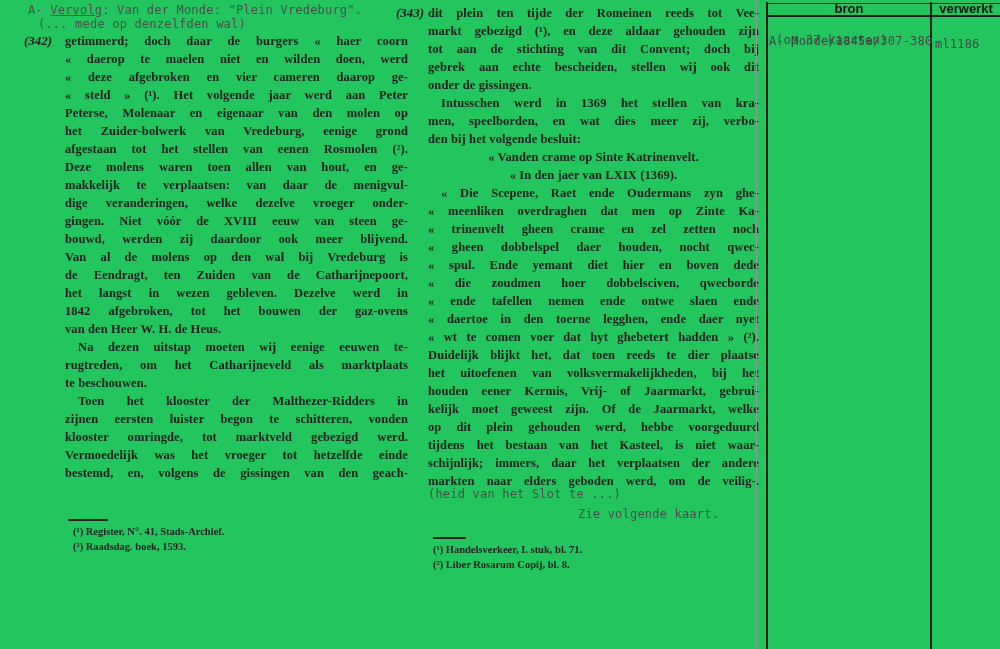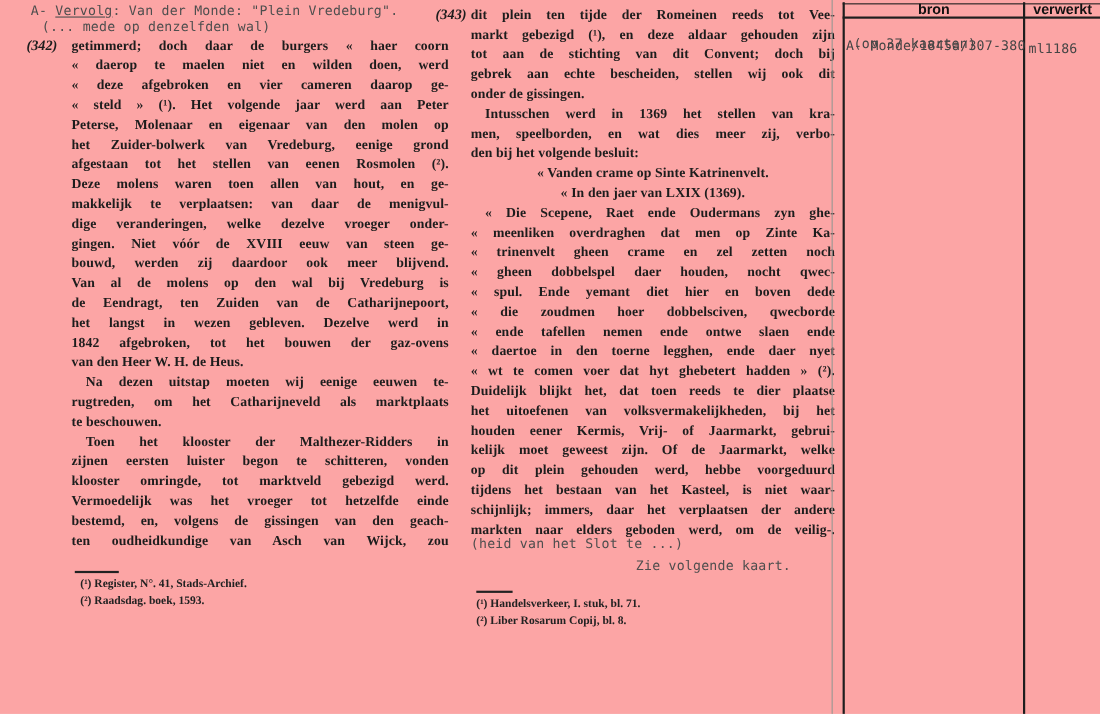--- a/index.html
+++ b/index.html
@@ -1,16 +1,16 @@
 <!DOCTYPE html>
 <html><head>
 <meta charset="utf-8">
 <style>
   html,body{margin:0;padding:0;background:#e8e8e4;}
-  .stage{position:relative;width:1000px;height:649px;background:#fca5a5;overflow:hidden;
+  .stage{position:relative;width:1000px;height:649px;background:#22c55e;overflow:hidden;
          font-family:"Liberation Serif","DejaVu Serif",serif;color:#1c1c1c;}
   
   .tw{position:absolute;font-family:"DejaVu Sans Mono","Liberation Mono",monospace;
       color:#4e4e4e;font-size:12px;letter-spacing:.2px;white-space:nowrap;}
   .tw .u{text-decoration:underline;}
   
   .book{position:absolute;font-family:"Liberation Serif","DejaVu Serif",serif;
         font-weight:700;font-size:12.5px;line-height:18px;color:#1d1d1d;letter-spacing:.1px;}
   .book .l{height:18px;text-align:justify;text-align-last:justify;}
   .book .l.end{text-align:left;text-align-last:left;}
@@ -62,21 +62,20 @@
       <div class="l j">1842 afgebroken, tot het bouwen der gaz-ovens</div>
       <div class="l end">van den Heer W. H. de Heus.</div>
       <div class="l jin">Na dezen uitstap moeten wij eenige eeuwen te-</div>
       <div class="l j">rugtreden, om het Catharijneveld als marktplaats</div>
       <div class="l end">te beschouwen.</div>
       <div class="l jin">Toen het klooster der Malthezer-Ridders in</div>
       <div class="l j">zijnen eersten luister begon te schitteren, vonden</div>
       <div class="l j">klooster omringde, tot marktveld gebezigd werd.</div>
       <div class="l j">Vermoedelijk was het vroeger tot hetzelfde einde</div>
       <div class="l j">bestemd, en, volgens de gissingen van den geach-</div>
-      <div class="l j">ten oudheidkundige van Asch van Wijck, zou</div>
     </div>
   <div class="rule" style="left:68px;top:519px;width:40px;height:2px;"></div>
   <div class="fn" style="left:73px;top:525px;width:300px;">
       <div class="l end">(¹) Register, N°. 41, Stads-Archief.</div>
       <div class="l end">(²) Raadsdag. boek, 1593.</div>
     </div>
 
   <div class="pagenum" style="left:396px;top:5px;">(343)</div>
   <div class="book" style="left:428px;top:4px;width:331px;">
       <div class="l j">dit plein ten tijde der Romeinen reeds tot Vee-</div>

